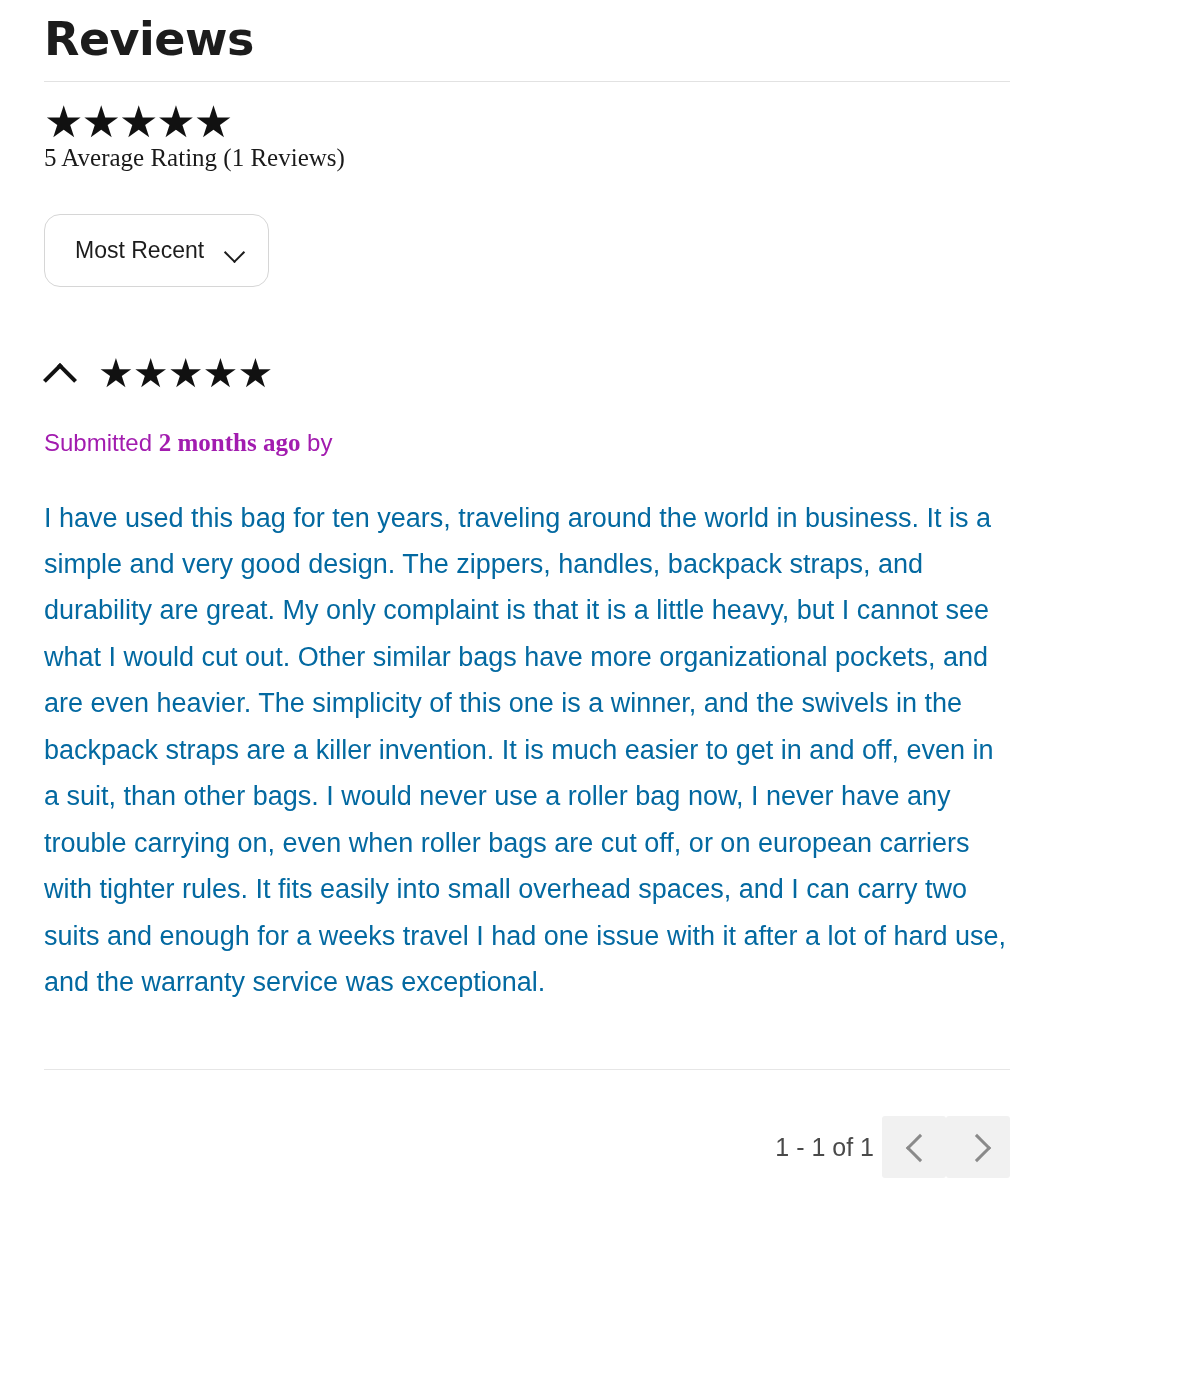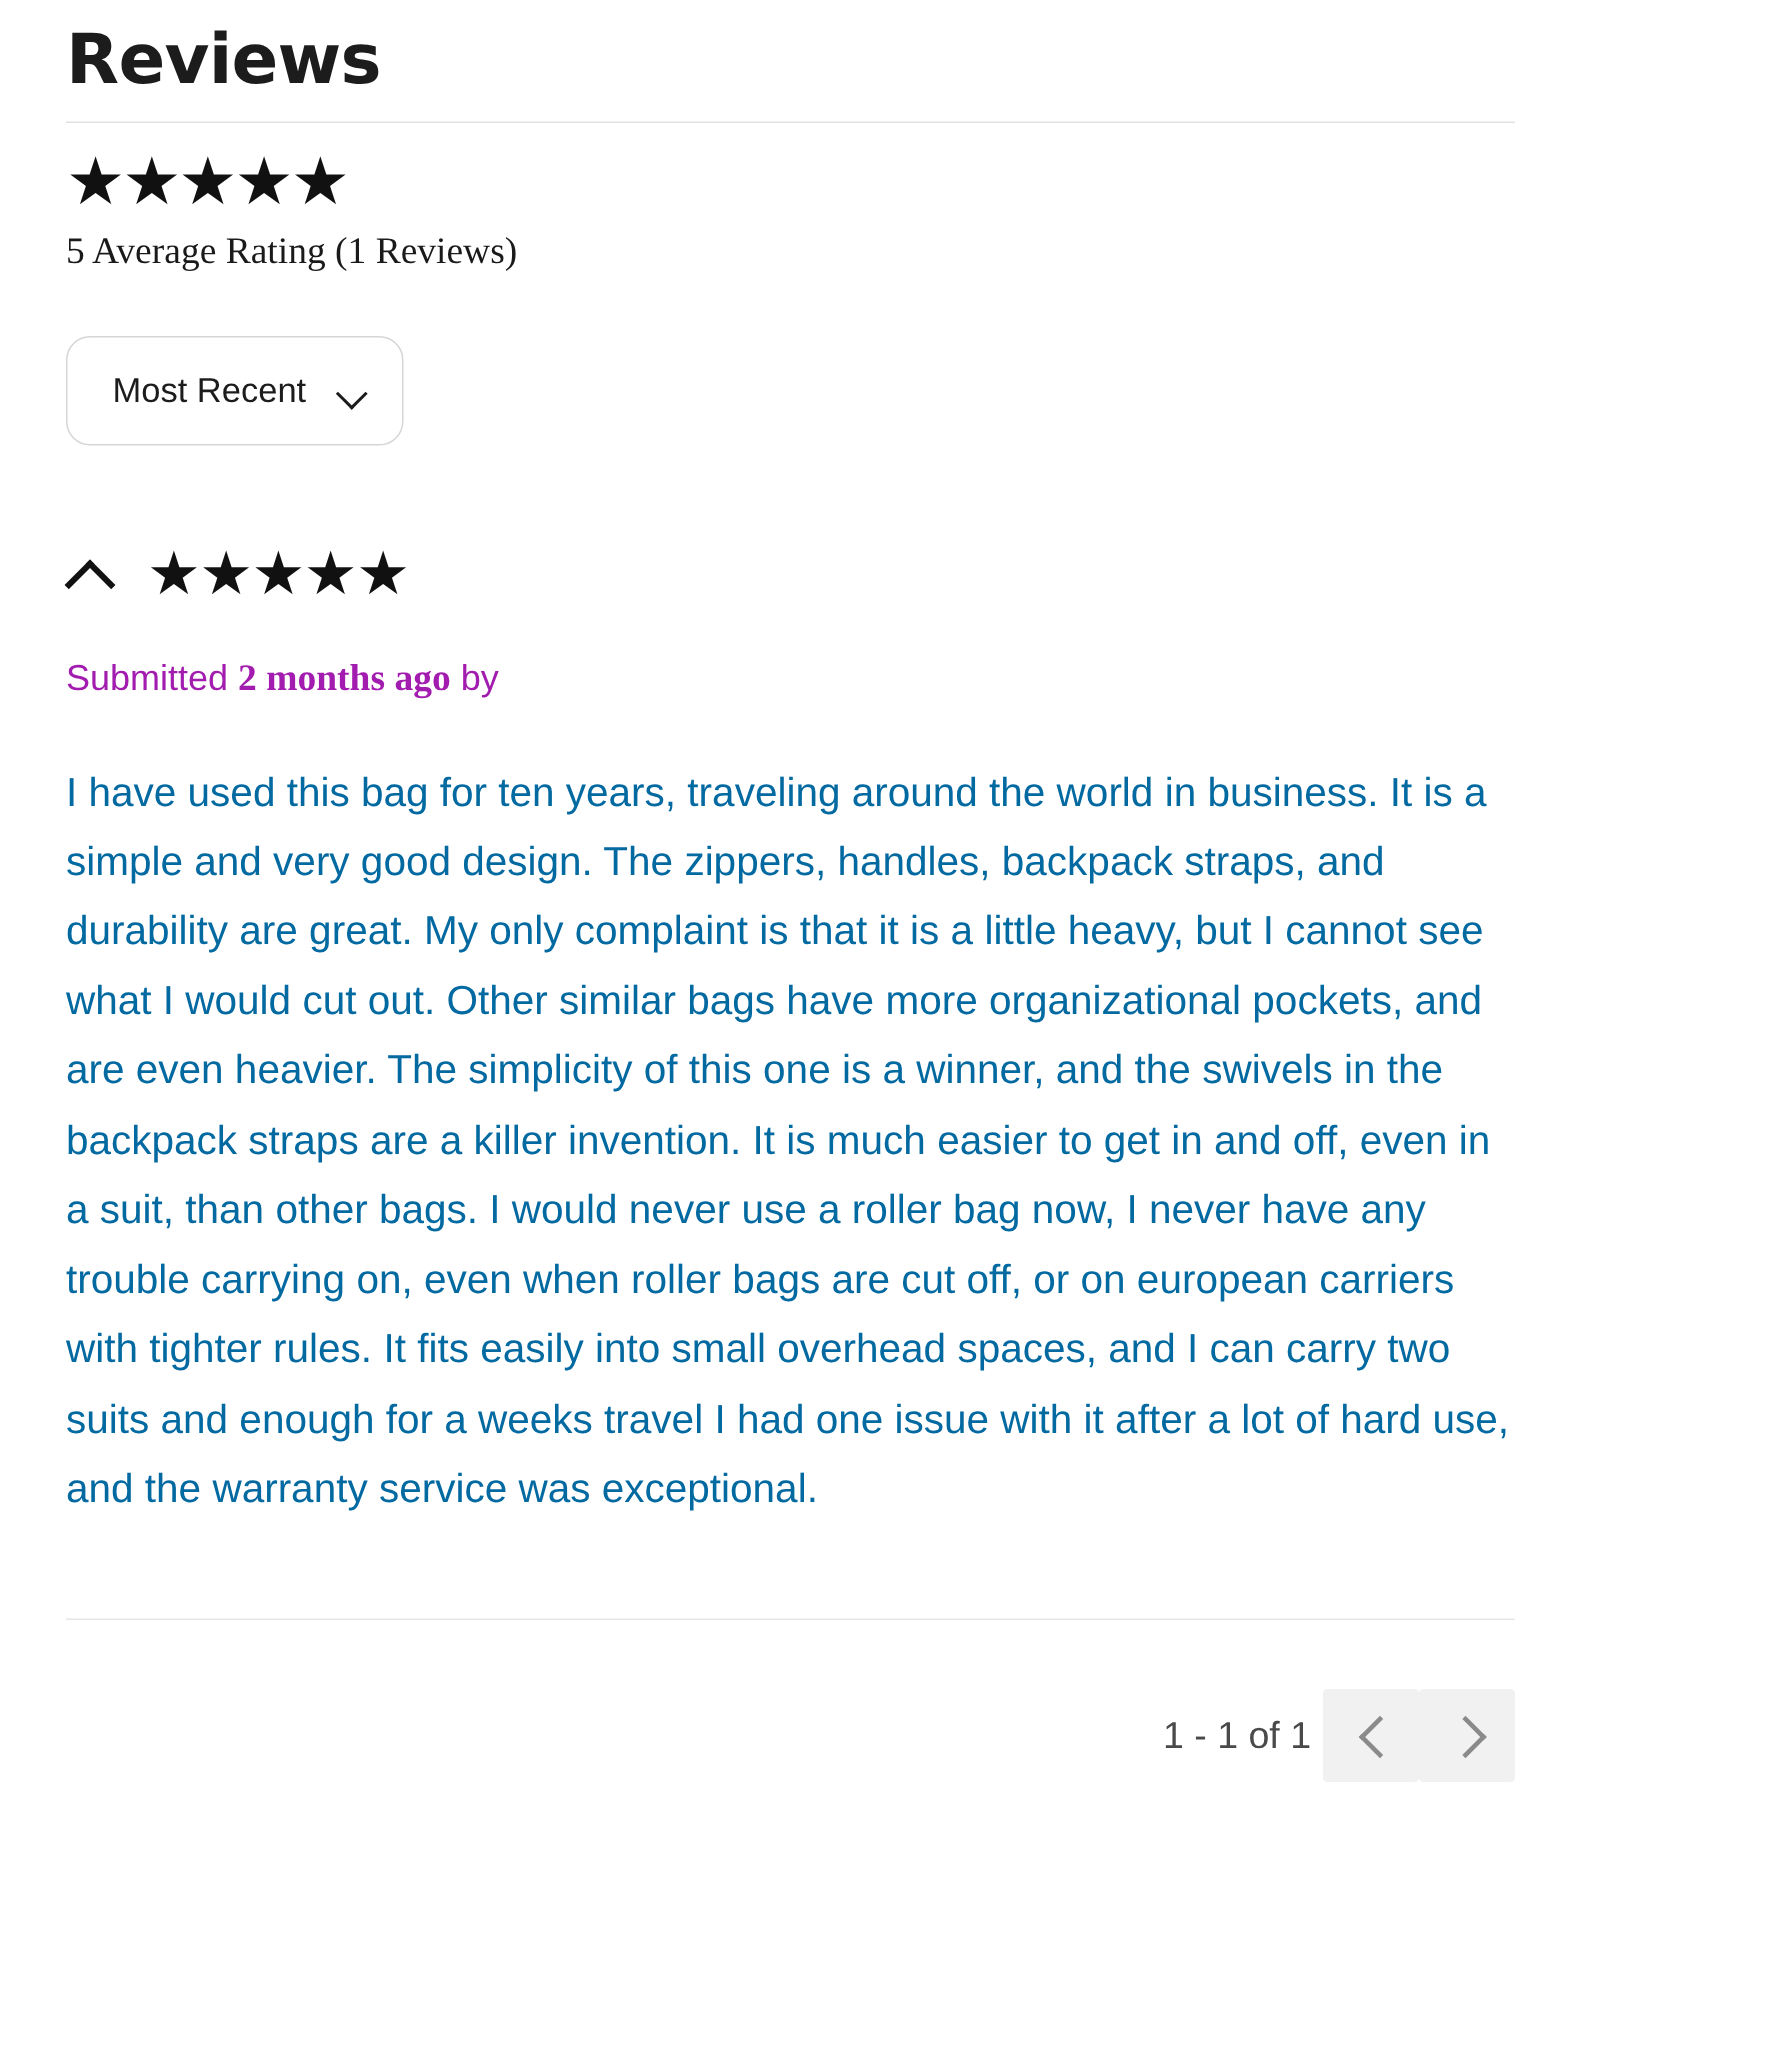--- a/index.html
+++ b/index.html
@@ -39,21 +39,20 @@
     font-size: 44px;
     line-height: 1;
     letter-spacing: -2px;
     color: #111111;
     font-family: "DejaVu Sans", sans-serif;
   }
   .avg-line {
     font-family: "Liberation Serif", serif;
     font-size: 25px;
     color: #1a1a1a;
-    margin-top: 10px;
   }
   .login-link-wrap {
     margin-top: 42px;
     padding-left: 24px;
   }
   .login-link {
     font-family: "Liberation Serif", serif;
     font-size: 25px;
     color: #1a3fd8;
     text-decoration: underline;

